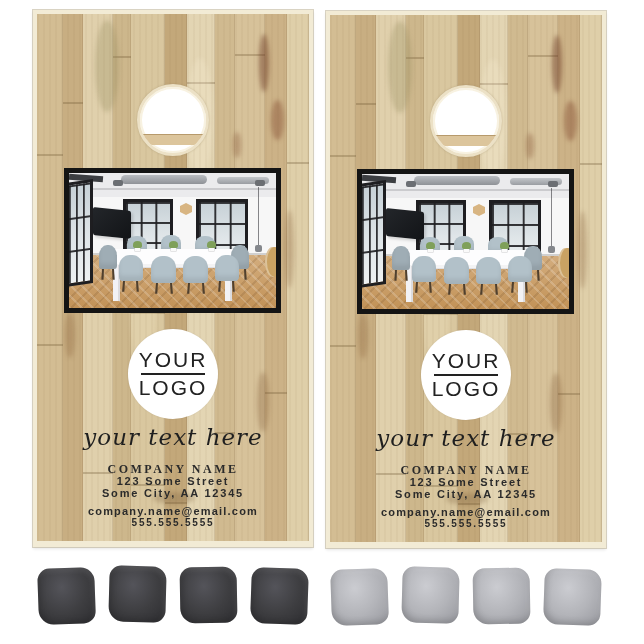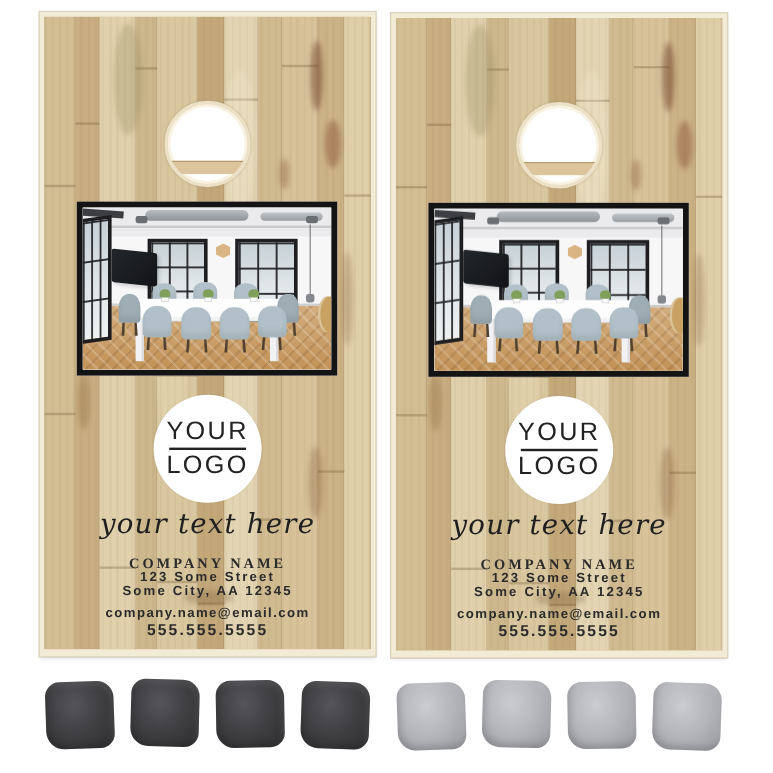--- a/index.html
+++ b/index.html
@@ -98,21 +98,21 @@
   .tagline{
     position:absolute;left:0;right:0;top:410px;text-align:center;z-index:6;
     font-family:"DejaVu Serif","Liberation Serif",serif;font-style:italic;
     font-size:23px;color:#1f1f1f;letter-spacing:1px;
   }
   .tl{position:absolute;left:0;right:0;text-align:center;color:#2b2b2b;z-index:6;font-weight:bold;}
   .t-company{top:448px;font-size:12px;letter-spacing:2.5px;font-family:Liberation Serif, serif;}
   .t-addr1{top:461px;font-size:11px;letter-spacing:1.8px;}
   .t-addr2{top:473px;font-size:11px;letter-spacing:1.8px;}
   .t-email{top:491px;font-size:11px;letter-spacing:1.2px;}
-  .t-phone{top:503px;font-size:13px;letter-spacing:1.8px;}
+  .t-phone{top:503px;font-size:10px;letter-spacing:1.8px;}
 
   
   .bags{position:absolute;left:5px;top:556px;width:270px;display:flex;gap:14px;}
   .bag{
     width:57px;height:56px;border-radius:12px 14px 12px 15px;
     background:radial-gradient(ellipse at 42% 34%, var(--bag-hi) 0%, var(--bag) 52%, var(--bag-shade) 100%);
     box-shadow:inset 2px -3px 6px rgba(0,0,0,.16), inset -2px 3px 5px rgba(255,255,255,.10);
   }
   .bag:nth-child(1){transform:rotate(-2deg) translateY(2px);}
   .bag:nth-child(2){transform:rotate(1.5deg);}

